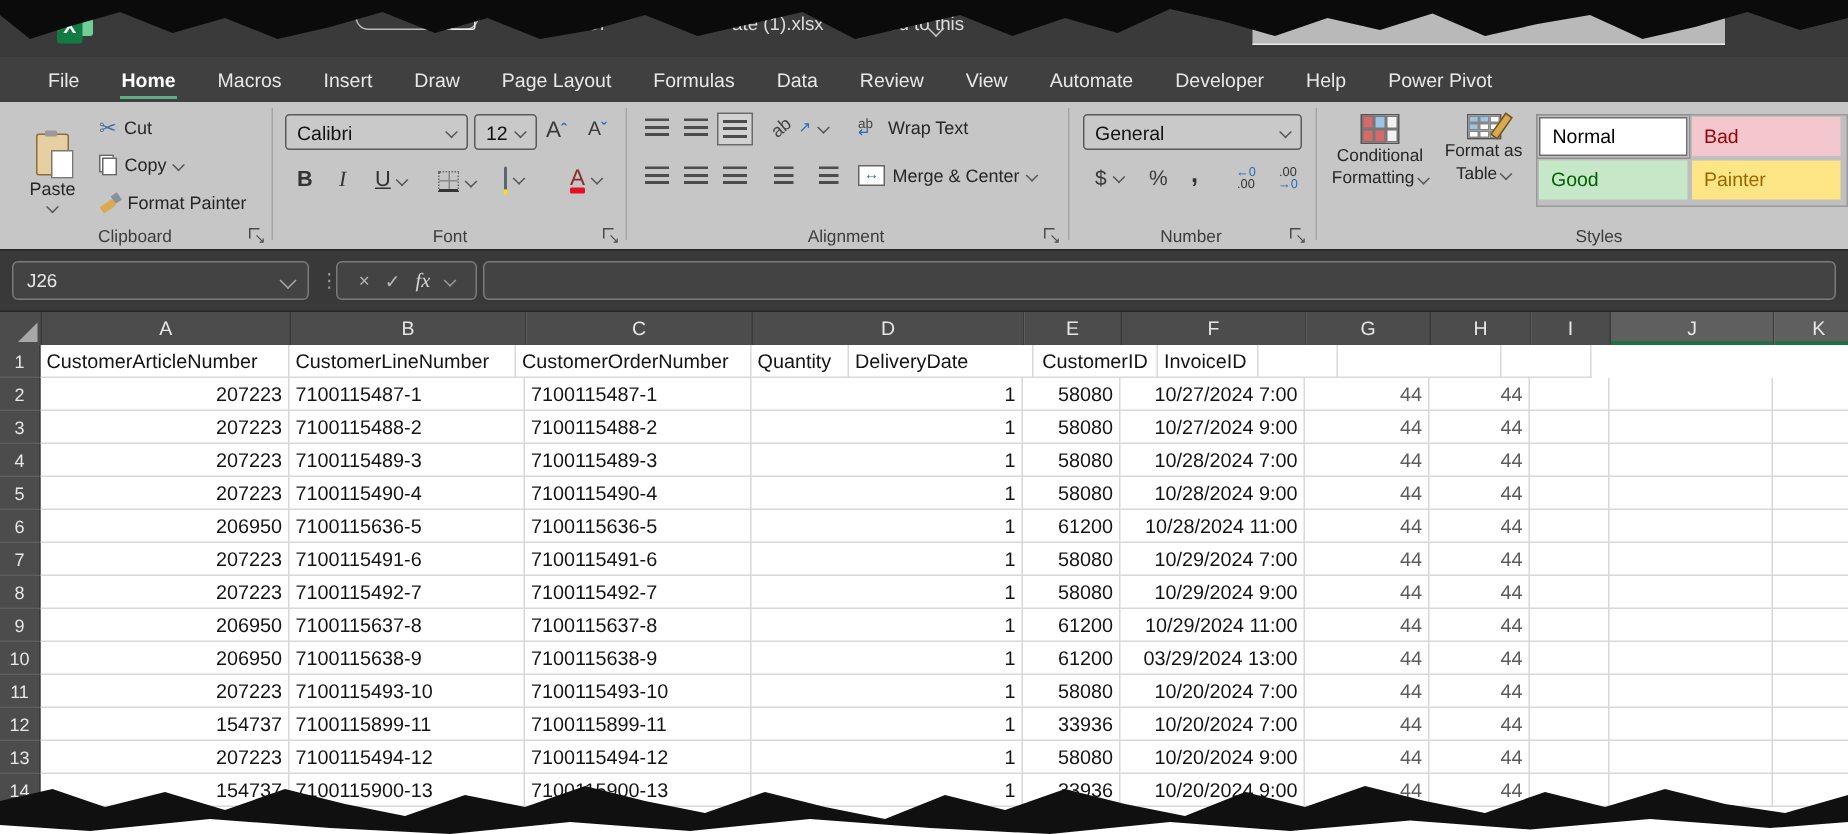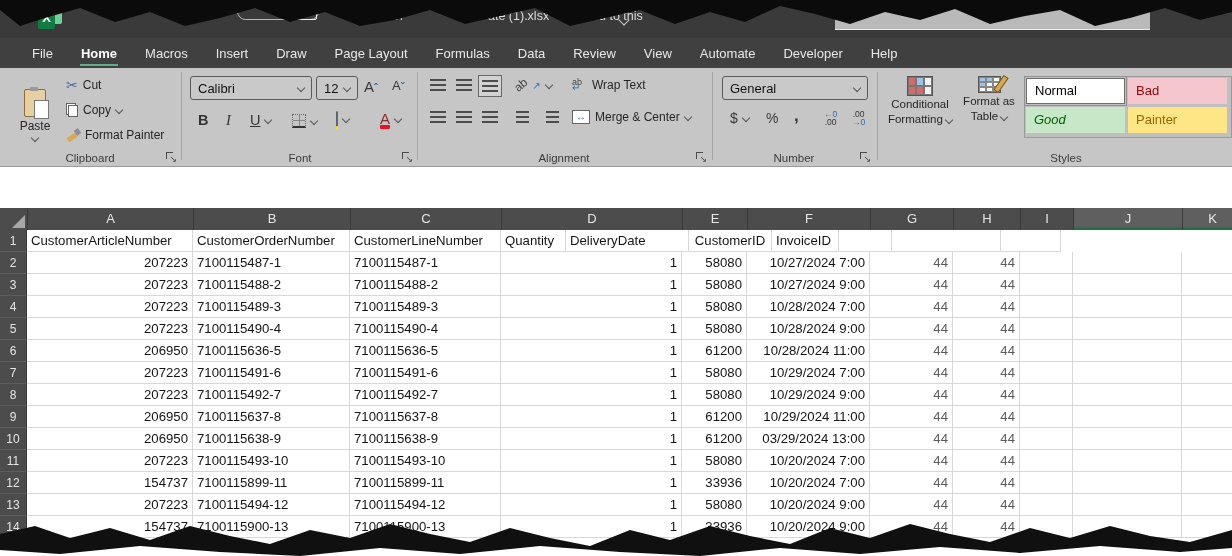--- a/index.html
+++ b/index.html
@@ -169,20 +169,23 @@
       </div>
       <div class="mtab">
         <span>Automate</span>
       </div>
       <div class="mtab">
         <span>Developer</span>
       </div>
       <div class="mtab">
         <span>Help</span>
       </div>
+      <div class="mtab">
+        <span>Power Pivot</span>
+      </div>
     </div>
 
   <div id="ribbon">
     <div class="gsep" style="left:181px"></div>
     <div class="gsep" style="left:417px"></div>
     <div class="gsep" style="left:712px"></div>
     <div class="gsep" style="left:877px"></div>
 
     <div id="paste" class="rbtn">
       <span class="clip">
@@ -365,26 +368,40 @@
           <i></i>
           <i></i>
         <span class="br"></span>
       </span>
       <span class="ln">Format as</span>
       <span class="ln"><span>Table</span> <i class="cvd"></i></span>
     </div>
     <div id="stylegal">
         <div class="sg sgsel" style="background: rgb(255, 255, 255); color: rgb(0, 0, 0);">Normal</div>
         <div class="sg" style="background: rgb(244, 199, 206); color: rgb(156, 0, 6);">Bad</div>
-        <div class="sg" style="background: rgb(198, 231, 200); color: rgb(0, 97, 0); font-style: italic;">Good</div>
+        <div class="sg" style="background: rgb(198, 231, 200); color: rgb(0, 97, 0);">Good</div>
         <div class="sg" style="background: rgb(254, 230, 135); color: rgb(156, 101, 0);">Painter</div>
       </div>
     <div class="glabel" style="left:1066px">Styles</div>
   </div>
 
+  <div id="fxbar">
+    <div class="fxbox" id="namebox">
+      <span>J26</span>
+      <i class="cv" style="border-color:#aaa"></i>
+    </div>
+    <span id="fxdots">⋮</span>
+    <div class="fxbox" id="fxbtns">
+      <span>×</span>
+      <span>✓</span>
+      <span class="fxg">fx</span>
+      <i class="cv" style="border-color:#999;width:5px;height:5px"></i>
+    </div>
+    <div class="fxbox" id="fxinput"></div>
+  </div>
 
   <div id="grid">
     <div id="colheads">
       <div class="corner">
           <i></i>
         </div>
     <div class="ch" style="width: 166px;">A</div>
         <div class="ch" style="width: 157px;">B</div>
         <div class="ch" style="width: 151px;">C</div>
         <div class="ch" style="width: 181px;">D</div>
@@ -393,22 +410,22 @@
         <div class="ch" style="width: 83px;">G</div>
         <div class="ch" style="width: 67px;">H</div>
         <div class="ch" style="width: 53px;">I</div>
         <div class="ch chsel" style="width: 109px;">J</div>
         <div class="ch chsel" style="width: 60px;">K</div>
       </div>
     <div id="rows">
         <div class="grow">
           <div class="rn">1</div>
           <div class="cell" style="width: 166px; text-align: left;">CustomerArticleNumber</div>
+          <div class="cell" style="width: 151px; text-align: left;">CustomerLineNumber</div>
           <div class="cell" style="width: 157px; text-align: left;">CustomerOrderNumber</div>
-          <div class="cell" style="width: 151px; text-align: left;">CustomerLineNumber</div>
           <div class="cell" style="width: 65px; text-align: left;">Quantity</div>
           <div class="cell" style="width: 123px; text-align: left;">DeliveryDate</div>
           <div class="cell" style="width: 83px; text-align: center;">CustomerID</div>
           <div class="cell" style="width: 67px; text-align: left;">InvoiceID</div>
           <div class="cell" style="width: 53px; text-align: left;"></div>
           <div class="cell" style="width: 109px; text-align: left;"></div>
           <div class="cell" style="width: 60px; text-align: left;"></div>
         </div>
         <div class="grow">
           <div class="rn">2</div>

